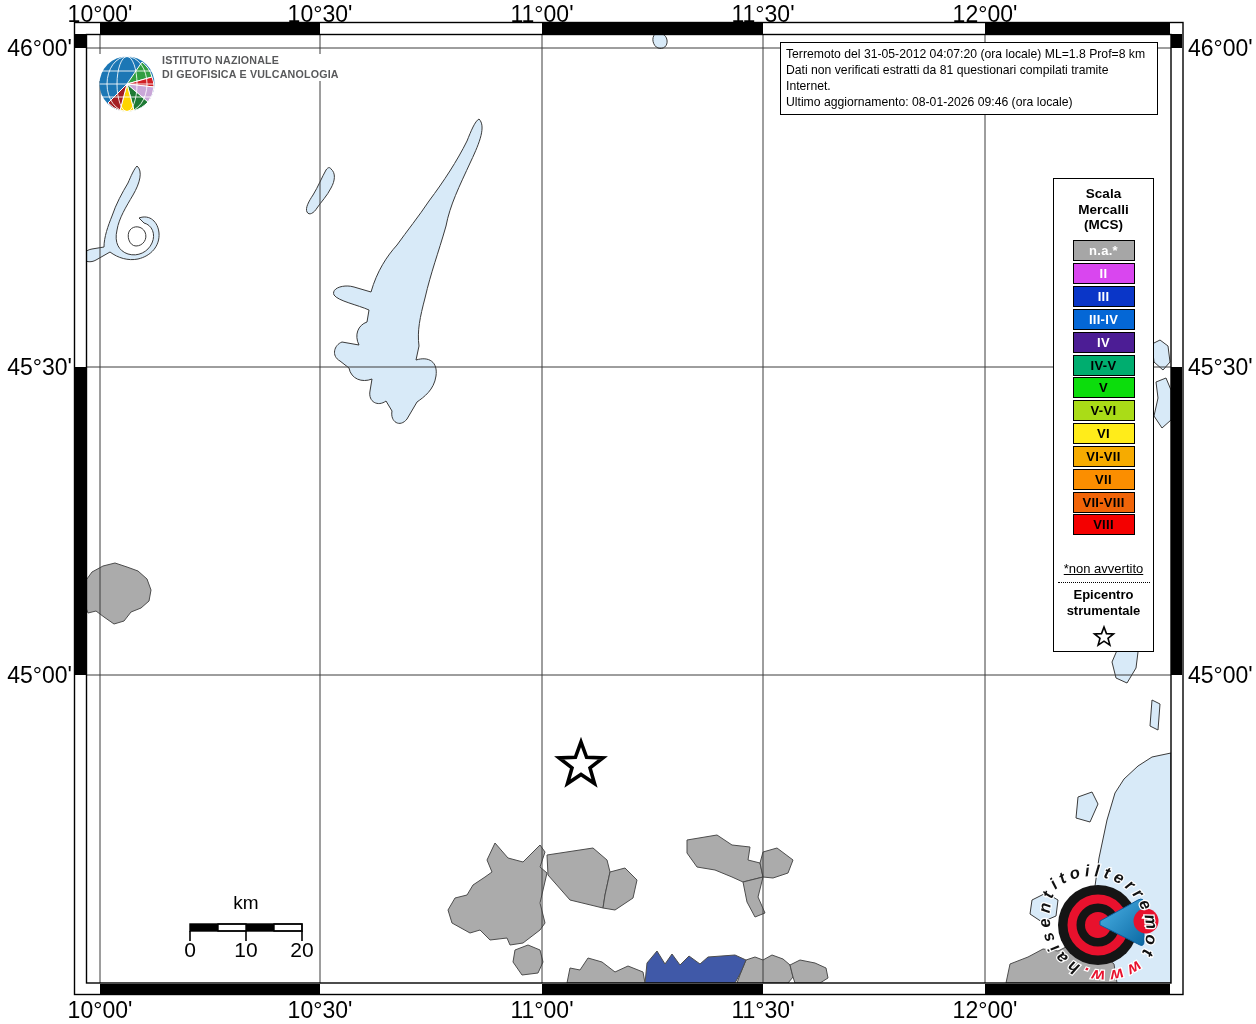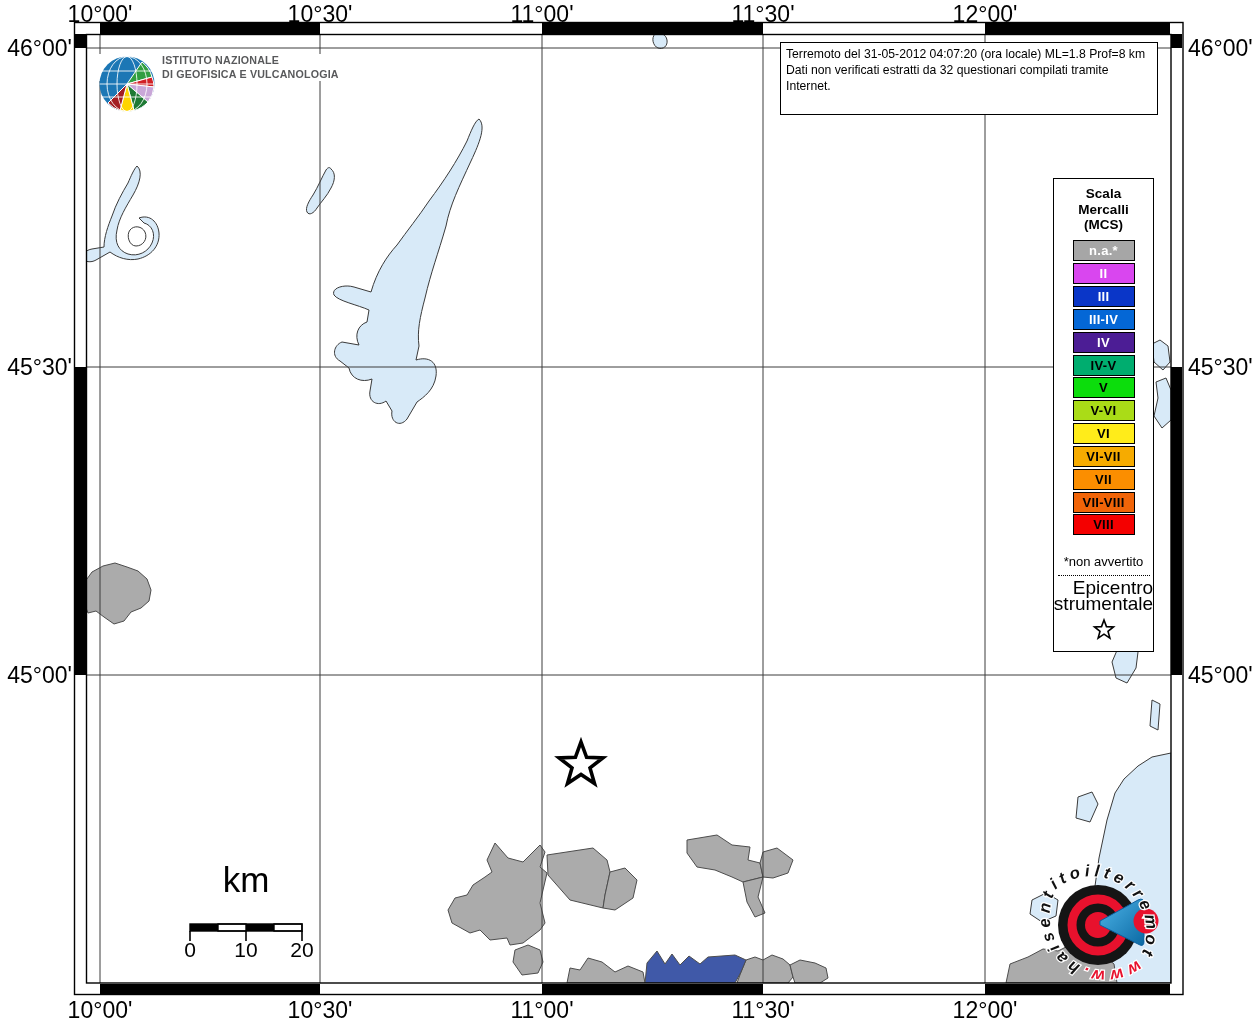--- a/index.html
+++ b/index.html
@@ -10,36 +10,36 @@
   .gray-muni{fill:var(--na,#ababab);stroke:#4d4d4d;stroke-width:1;}
   .blue-muni{fill:var(--ii,#4059a8);stroke:#4d4d4d;stroke-width:1;}
   .gridline{stroke:#3c3c3c;stroke-width:1;fill:none;}
   .frame-line{fill:none;stroke:#000;stroke-width:1.4;}
   .band{fill:#000;}
   .axlab{position:absolute;z-index:3;font-size:23px;color:#000;white-space:nowrap;}
   .axlab.t,.axlab.b{width:96px;text-align:center;}
   .axlab.l{width:72px;text-align:right;}
   .overlay{position:absolute;z-index:4;}
   #info-box{left:780px;top:42px;width:366px;background:#fff;border:1.4px solid #000;
-            padding:3px 5px 20px 5px;font-size:12.2px;line-height:16px;color:#000;}
+            padding:3px 5px 4px 5px;font-size:12.2px;line-height:16px;color:#000;}
   #legend{left:1053px;top:178px;width:99px;height:472px;background:#fff;border:1.4px solid #000;
           display:flex;flex-direction:column;align-items:center;}
   #legend-title{font-weight:bold;font-size:13.5px;line-height:15.5px;text-align:center;margin-top:7px;margin-bottom:6px;}
   .lg-item{width:60px;height:19px;border:1px solid #000;margin:1.85px 0;font-weight:bold;font-size:13px;
            display:flex;align-items:center;justify-content:center;letter-spacing:.3px;}
-  #legend-foot{font-size:13px;margin-top:17px;}
+  #legend-foot{font-size:13px;margin-top:24px;text-decoration:underline;}
   #legend-divider{width:92px;border-top:1.6px dotted #000;margin:6px 0 4px 0;}
-  #legend-epi{font-weight:normal;font-size:19px;line-height:16px;text-align:right;}
+  #legend-epi{font-weight:bold;font-size:13px;line-height:16px;text-align:center;}
   #legend-star{margin-top:4px;}
   #ingv{left:98px;top:54px;display:flex;align-items:flex-end;background:#fff;padding-right:8px;}
   #ingv-text{margin-left:64px;color:#58595b;font-weight:bold;font-size:11px;line-height:13.5px;
              letter-spacing:.2px;transform:scaleX(.97);transform-origin:left;white-space:nowrap;}
   #ingv-globe{position:absolute;left:0;top:1px;}
   .sc-num{position:absolute;z-index:3;font-size:21px;width:60px;text-align:center;}
-  #sc-km{position:absolute;z-index:3;left:216px;top:860px;width:60px;text-align:center;font-size:35px;}
+  #sc-km{position:absolute;z-index:3;left:216px;top:892px;width:60px;text-align:center;font-size:19px;}
   #hsit{left:1010px;top:837px;z-index:5;}
   .hsit-text{font-weight:bold;font-style:italic;font-size:16.5px;
              font-family:"Liberation Sans",sans-serif;paint-order:stroke;stroke:#fff;stroke-width:2.4px;}
 </style>
 </head>
 <body>
 
 <svg id="map-svg" width="1256" height="1024">
   <defs>
     <clipPath id="map-clip">
@@ -128,21 +128,22 @@
     <rect x="274" y="924" width="28" height="7" fill="#fff" stroke="#000" stroke-width="1.4"></rect>
     <rect x="190" y="924" width="112" height="7" fill="none" stroke="#000" stroke-width="1.4"></rect>
     <line x1="190" y1="931" x2="190" y2="941" stroke="#000" stroke-width="1.6"></line>
     <line x1="246" y1="931" x2="246" y2="941" stroke="#000" stroke-width="1.6"></line>
     <line x1="302" y1="931" x2="302" y2="941" stroke="#000" stroke-width="1.6"></line>
   </g>
 </svg>
 
 <div id="info-box" class="overlay">
     <div>Terremoto del 31-05-2012 04:07:20 (ora locale) ML=1.8 Prof=8 km</div>
-    <div>Dati non verificati estratti da 32 questionari compilati tramite Internet.</div>
+    <div>Dati non verificati estratti da 81 questionari compilati tramite Internet.</div>
+    <div>Ultimo aggiornamento: 08-01-2026 09:46 (ora locale)</div>
   </div>
 
 <div id="legend" class="overlay">
   <div id="legend-title">
       <div>Scala</div>
       <div>Mercalli</div>
       <div>(MCS)</div>
     </div>
   <div id="legend-items">
       <div class="lg-item" style="background: rgb(166, 166, 166); color: rgb(255, 255, 255);">n.a.*</div>

